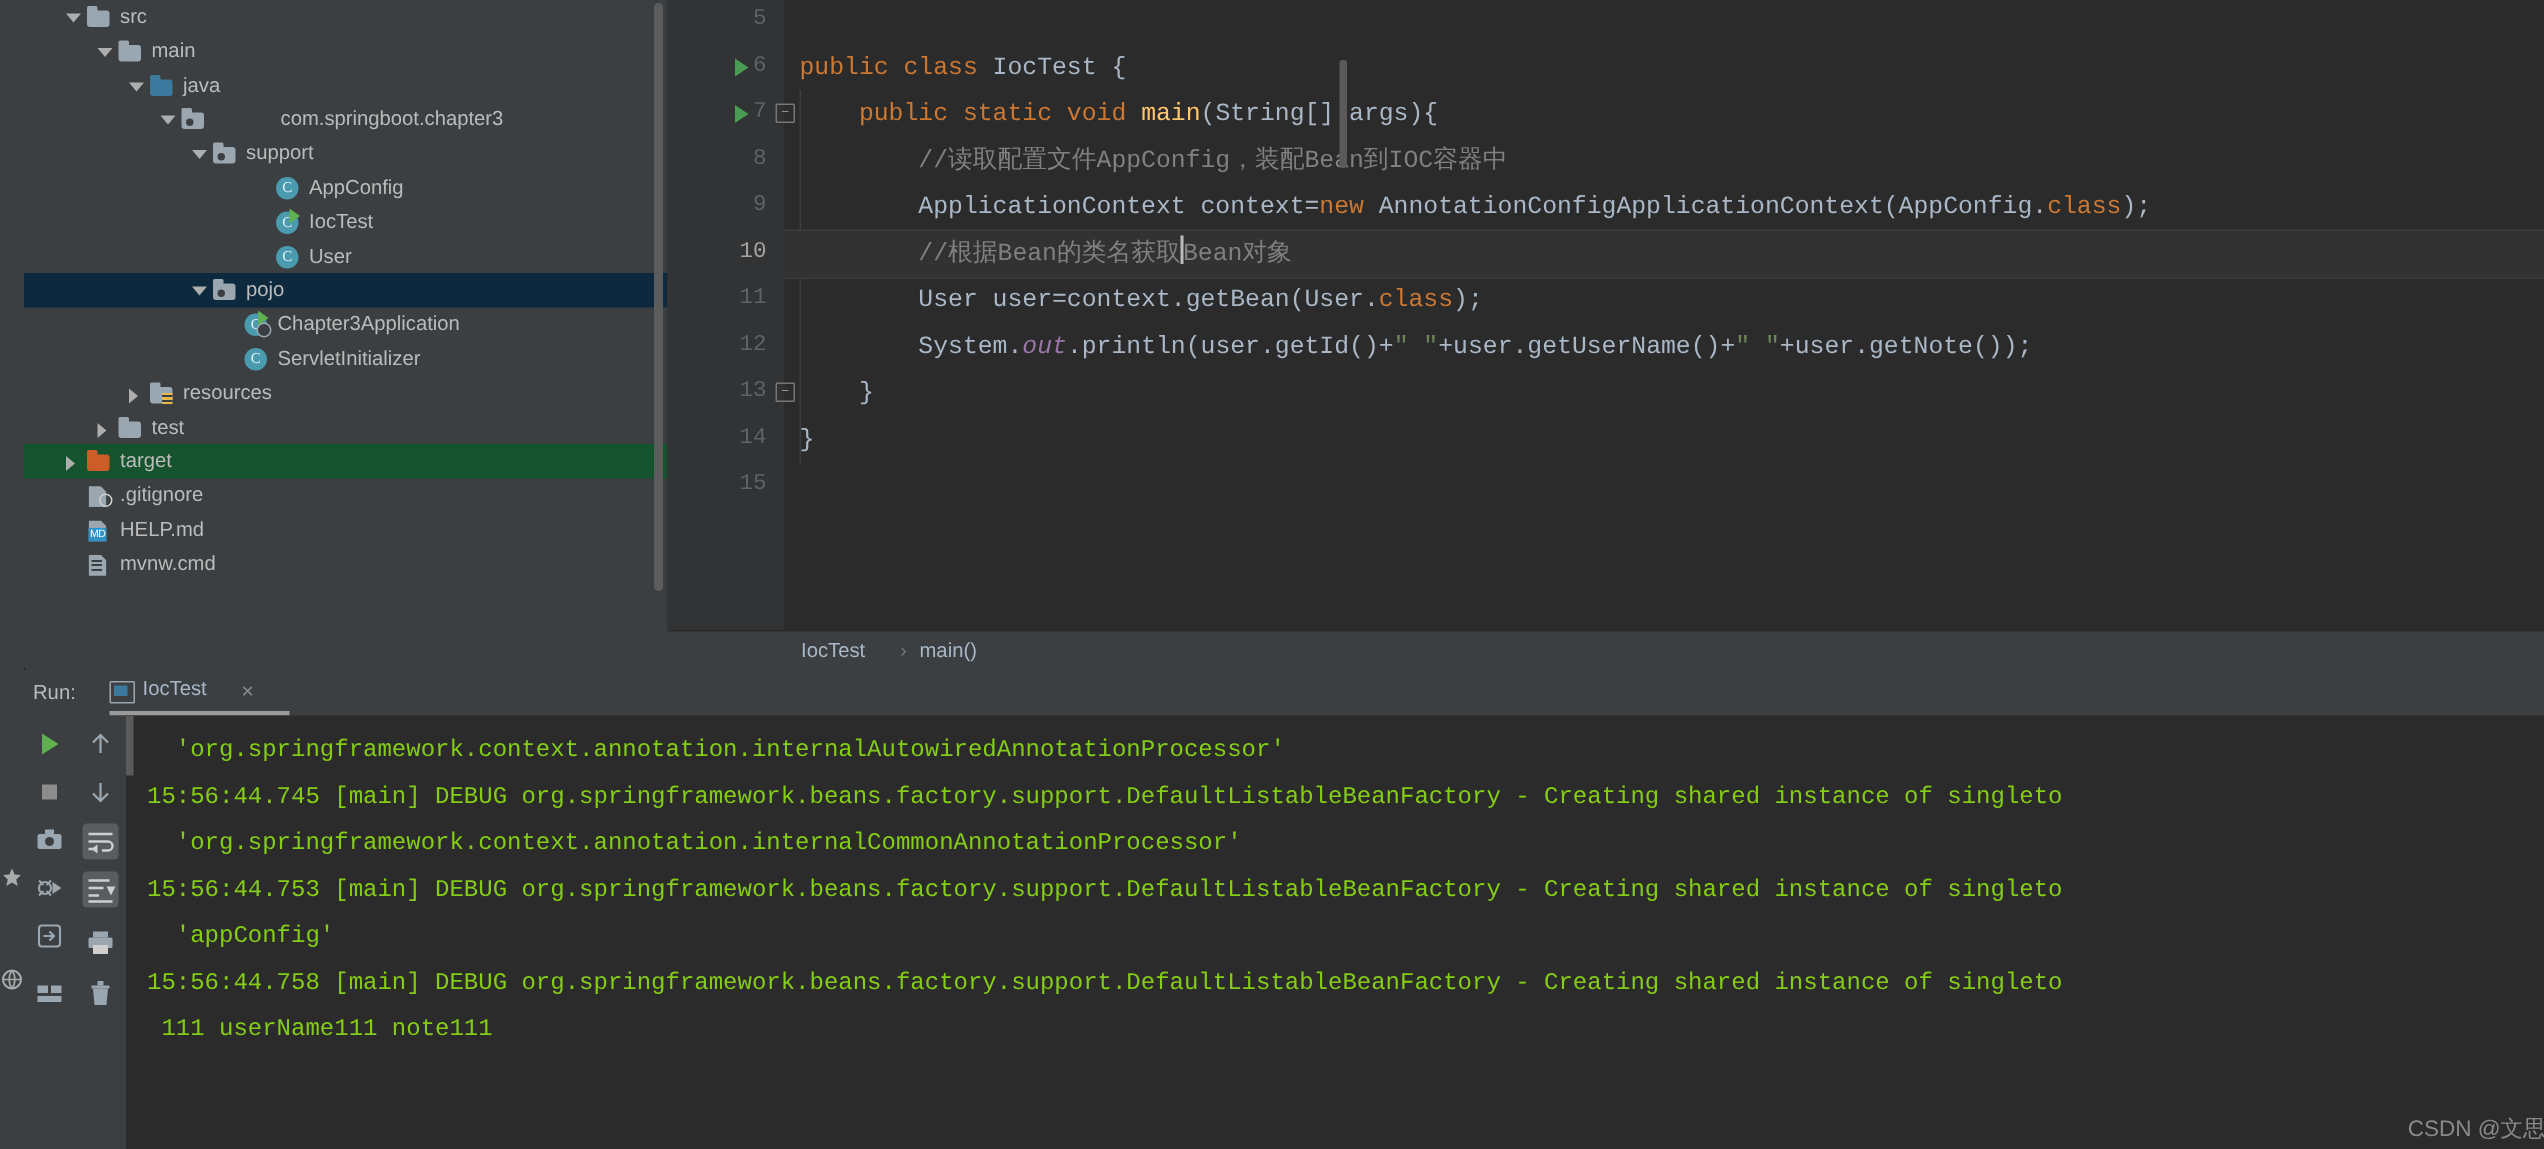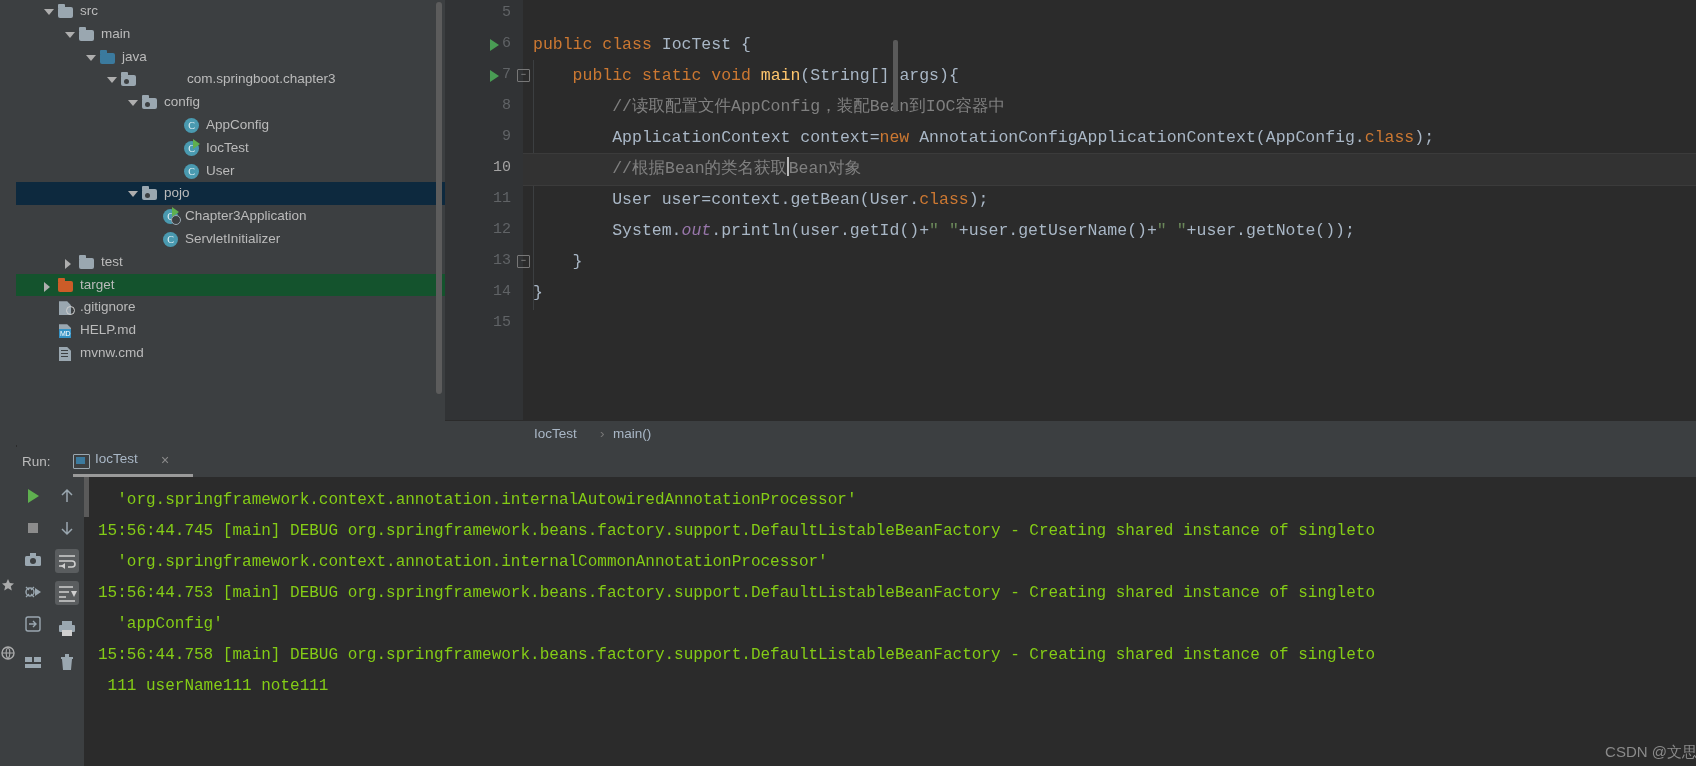--- a/index.html
+++ b/index.html
@@ -201,21 +201,21 @@
           </div>
           <div class="lbl" style="left: 127px; margin-left: 44px;">com.springboot.chapter3</div>
         </div>
         <div class="row">
           <div class="arrow down" style="left: 112px;"></div>
           <div class="ico" style="left: 126px;">
             <div class="fld" style="position: absolute; left: 0px; top: 3px; width: 15px; height: 11px;">
               <div class="dot"></div>
             </div>
           </div>
-          <div class="lbl" style="left: 148px;">config</div>
+          <div class="lbl" style="left: 148px;">support</div>
         </div>
         <div class="row">
           <div class="ico" style="left: 168px;">
             <div class="cls">C</div>
           </div>
           <div class="lbl" style="left: 190px;">AppConfig</div>
         </div>
         <div class="row">
           <div class="ico" style="left: 168px;">
             <div class="cls">C</div>
@@ -244,20 +244,29 @@
             <div class="runarrow"></div>
             <div class="spring"></div>
           </div>
           <div class="lbl" style="left: 169px;">Chapter3Application</div>
         </div>
         <div class="row">
           <div class="ico" style="left: 147px;">
             <div class="cls">C</div>
           </div>
           <div class="lbl" style="left: 169px;">ServletInitializer</div>
+        </div>
+        <div class="row">
+          <div class="arrow right" style="left: 70px;"></div>
+          <div class="ico" style="left: 84px;">
+            <div class="fld" style="position: absolute; left: 0px; top: 3px; width: 15px; height: 11px;">
+              <div class="bars"></div>
+            </div>
+          </div>
+          <div class="lbl" style="left: 106px;">resources</div>
         </div>
         <div class="row">
           <div class="arrow right" style="left: 49px;"></div>
           <div class="ico" style="left: 63px;">
             <div class="fld" style="position: absolute; left: 0px; top: 3px; width: 15px; height: 11px;"></div>
           </div>
           <div class="lbl" style="left: 85px;">test</div>
         </div>
         <div class="row sel2">
           <div class="arrow right" style="left: 28px;"></div>

